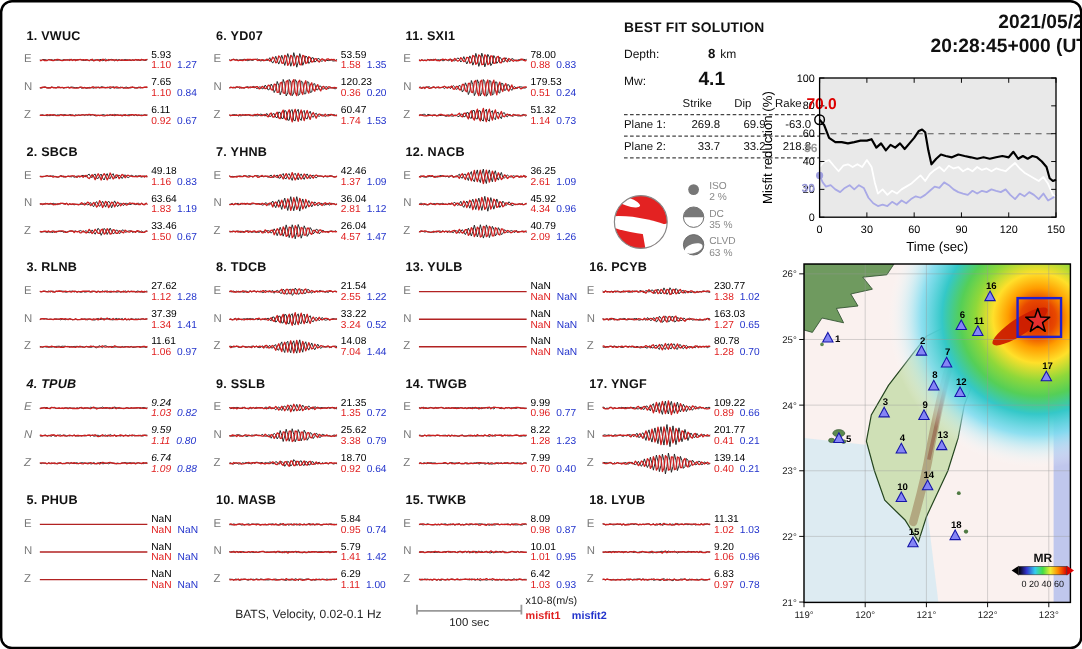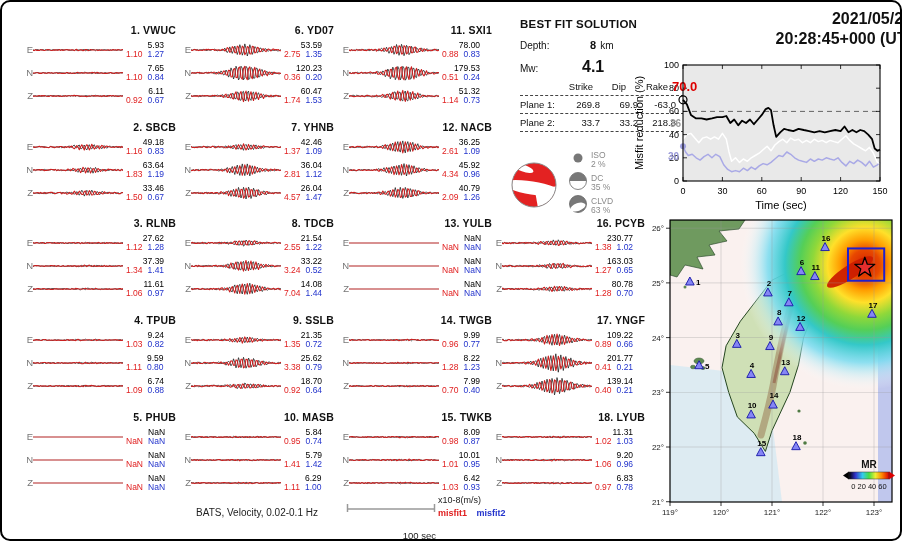--- a/index.html
+++ b/index.html
@@ -1,19 +1,19 @@
 <!DOCTYPE html>
 <html><head>
 <meta charset="utf-8">
 <style>
   html,body{margin:0;padding:0;background:#fff;}
   body{font-family:"Liberation Sans","DejaVu Sans",sans-serif;color:#111;}
   #frame{position:relative;width:898px;height:537px;border:2px solid #000;border-radius:10px;background:#fff;overflow:hidden;}
   
-  .station-panel{position:absolute;width:156px;text-align:right;}
+  .station-panel{position:absolute;width:156px;}
   .st-title{font-size:10.5px;font-weight:bold;color:#111;margin:0 0 2px 2px;white-space:nowrap;letter-spacing:0.2px;}
   .comp-row{display:flex;align-items:center;height:23px;}
   .comp-label{width:13px;font-size:9.5px;color:#777;}
   .comp-nums{margin-left:3px;line-height:9px;white-space:nowrap;}
   .amp{font-size:8.5px;color:#000;}
   .mis{font-size:8.5px;}
   .m1{color:#e02020;}
   .m2{color:#2233cc;margin-left:5px;}
   
   #solution{position:absolute;left:486px;top:16px;width:164px;margin-left:32px;}
@@ -27,21 +27,21 @@
   .tr{display:flex;align-items:baseline;padding:2px 0;}
   .tl{width:42px;}
   .tc{width:38px;text-align:right;}
   .tch{width:38px;text-align:center;}
   .dash{border-top:1px dashed #444;height:0;margin:1px 0;}
   
   #titlebox{position:absolute;left:682px;top:7px;width:228px;text-align:right;}
   .title-line{font-size:16px;font-weight:bold;line-height:20px;}
   #caption{position:absolute;left:148px;top:505px;width:214px;text-align:center;font-size:10px;color:#222;}
   #scalebar{position:absolute;left:344px;top:499px;}
-  #scalelabel{position:absolute;left:344px;top:528px;width:90px;text-align:right;font-size:9.5px;color:#222;}
+  #scalelabel{position:absolute;left:344px;top:512px;width:90px;text-align:center;font-size:9.5px;color:#222;}
   #unitslabel{position:absolute;left:436px;top:493px;font-size:9px;color:#222;}
   #misfitlegend{position:absolute;left:436px;top:506px;font-size:9px;font-weight:bold;}
   #misfitlegend .m2{margin-left:7px;}
   svg{display:block;}
 </style>
 </head>
 <body>
 
 <div id="frame">
 
@@ -147,21 +147,21 @@
           <svg width="90" height="22">
             <polyline points="0.0,10.6 1.3,11.0 2.5,11.5 3.8,10.8 5.0,11.1 6.3,11.3 7.5,10.9 8.8,11.1 10.0,11.4 11.3,10.9 12.5,11.3 13.8,10.7 15.0,10.6 16.3,10.5 17.5,10.9 18.8,10.5 20.0,10.6 21.3,10.5 22.5,10.8 23.8,10.6 25.0,11.4 26.3,10.8 27.5,10.9 28.8,10.7 30.0,10.7 31.3,10.6 32.5,10.9 33.8,11.3 35.0,10.7 36.3,11.1 37.5,11.4 38.8,10.5 40.0,11.1 41.3,11.2 42.5,11.5 43.8,11.2 45.0,10.3 46.3,11.6 47.5,11.8 48.8,10.8 50.0,10.1 51.3,11.1 52.5,11.7 53.8,10.4 55.0,10.1 56.3,10.7 57.5,11.2 58.8,10.8 60.0,10.7 61.3,11.0 62.5,11.3 63.8,11.1 65.0,11.2 66.3,11.1 67.5,11.6 68.8,10.7 70.0,11.2 71.3,10.8 72.5,10.8 73.8,11.2 75.0,11.2 76.3,10.6 77.5,11.5 78.8,11.4 80.0,11.3 81.3,10.8 82.5,10.8 83.8,10.9 85.0,11.1 86.3,11.2 87.5,11.3 88.8,11.5 90.0,11.2" fill="none" stroke="#222" stroke-width="0.8" stroke-linejoin="round"></polyline>
             <polyline points="0.0,11.4 1.3,11.1 2.5,11.1 3.8,10.8 5.0,10.6 6.3,10.6 7.5,11.4 8.8,11.0 10.0,10.5 11.3,10.8 12.5,10.9 13.8,11.4 15.0,11.2 16.3,11.1 17.5,11.4 18.8,11.4 20.0,11.5 21.3,10.9 22.5,10.8 23.8,11.1 25.0,10.8 26.3,11.2 27.5,11.0 28.8,11.2 30.0,11.4 31.3,10.8 32.5,11.2 33.8,10.5 35.0,11.2 36.3,11.2 37.5,11.3 38.8,10.9 40.0,10.9 41.3,11.2 42.5,10.4 43.8,10.6 45.0,10.9 46.3,11.0 47.5,11.0 48.8,11.2 50.0,11.0 51.3,10.8 52.5,10.2 53.8,11.0 55.0,11.3 56.3,11.1 57.5,11.0 58.8,10.8 60.0,11.5 61.3,11.3 62.5,10.2 63.8,10.7 65.0,11.1 66.3,11.3 67.5,11.1 68.8,11.3 70.0,11.3 71.3,11.3 72.5,11.1 73.8,10.9 75.0,11.2 76.3,11.0 77.5,11.1 78.8,11.1 80.0,11.0 81.3,11.0 82.5,10.8 83.8,11.4 85.0,11.0 86.3,10.6 87.5,10.6 88.8,11.3 90.0,10.6" fill="none" stroke="#cc2020" stroke-width="1.1" stroke-linejoin="round"></polyline>
           </svg>
           <span class="comp-nums">
             <div class="amp">11.61</div>
             <div class="mis"><span class="m1">1.06</span><span class="m2">0.97</span></div>
           </span>
         </div>
       </div>
-      <div class="station-panel" style="left: 18px; top: 312px;">
+      <div class="station-panel" style="left: 18px; top: 312px; font-style: italic;">
         <div class="st-title">4. TPUB</div>
         <div class="comp-row">
           <span class="comp-label">E</span>
           <svg width="90" height="22">
             <polyline points="0.0,11.4 1.3,11.1 2.5,11.1 3.8,10.8 5.0,10.6 6.3,10.6 7.5,11.4 8.8,11.0 10.0,10.5 11.3,10.8 12.5,10.9 13.8,11.4 15.0,11.2 16.3,11.1 17.5,11.4 18.8,11.4 20.0,11.5 21.3,10.9 22.5,10.8 23.8,11.1 25.0,10.8 26.3,11.2 27.5,11.0 28.8,11.2 30.0,11.4 31.3,10.8 32.5,11.2 33.8,10.5 35.0,11.2 36.3,11.2 37.5,11.3 38.8,10.9 40.0,10.9 41.3,11.2 42.5,10.4 43.8,10.6 45.0,11.0 46.3,11.0 47.5,10.9 48.8,11.2 50.0,11.0 51.3,10.8 52.5,10.2 53.8,11.0 55.0,11.3 56.3,11.1 57.5,10.9 58.8,10.8 60.0,11.5 61.3,11.3 62.5,10.2 63.8,10.7 65.0,11.1 66.3,11.3 67.5,11.1 68.8,11.3 70.0,11.3 71.3,11.3 72.5,11.0 73.8,10.9 75.0,11.2 76.3,11.0 77.5,11.1 78.8,11.1 80.0,11.0 81.3,11.0 82.5,10.8 83.8,11.4 85.0,11.0 86.3,10.6 87.5,10.6 88.8,11.3 90.0,10.6" fill="none" stroke="#222" stroke-width="0.8" stroke-linejoin="round"></polyline>
             <polyline points="0.0,11.4 1.3,11.2 2.5,10.9 3.8,10.6 5.0,11.3 6.3,11.0 7.5,11.3 8.8,11.5 10.0,10.6 11.3,10.7 12.5,10.6 13.8,11.2 15.0,11.3 16.3,11.0 17.5,11.3 18.8,11.0 20.0,11.2 21.3,11.0 22.5,11.1 23.8,11.5 25.0,11.0 26.3,11.1 27.5,11.5 28.8,11.2 30.0,11.4 31.3,11.3 32.5,11.4 33.8,10.9 35.0,10.5 36.3,11.5 37.5,10.8 38.8,11.1 40.0,10.9 41.3,11.3 42.5,11.6 43.8,10.9 45.0,10.3 46.3,10.8 47.5,11.8 48.8,11.3 50.0,11.1 51.3,11.1 52.5,11.3 53.8,11.0 55.0,10.8 56.3,10.7 57.5,11.2 58.8,11.4 60.0,11.0 61.3,10.5 62.5,11.0 63.8,11.6 65.0,10.9 66.3,10.6 67.5,11.2 68.8,11.3 70.0,11.4 71.3,11.3 72.5,10.7 73.8,11.2 75.0,11.3 76.3,10.8 77.5,11.1 78.8,11.0 80.0,11.0 81.3,10.8 82.5,10.9 83.8,10.7 85.0,11.1 86.3,11.4 87.5,11.1 88.8,11.4 90.0,11.2" fill="none" stroke="#cc2020" stroke-width="1.1" stroke-linejoin="round"></polyline>
           </svg>
           <span class="comp-nums">
             <div class="amp">9.24</div>
             <div class="mis"><span class="m1">1.03</span><span class="m2">0.82</span></div>
@@ -226,21 +226,21 @@
       <div class="station-panel" style="left: 176px; top: 22px;">
         <div class="st-title">6. YD07</div>
         <div class="comp-row">
           <span class="comp-label">E</span>
           <svg width="90" height="22">
             <polyline points="0.0,10.5 1.3,11.3 2.5,10.7 3.8,10.4 5.0,11.0 6.3,10.5 7.5,11.3 8.8,10.9 10.0,10.8 11.3,10.7 12.5,10.4 13.8,10.6 15.0,11.5 16.3,11.4 17.5,10.8 18.8,11.3 20.0,11.2 21.3,10.5 22.5,10.5 23.8,10.2 25.0,11.3 26.3,11.8 27.5,11.4 28.8,10.8 30.0,11.4 31.3,11.3 32.5,11.2 33.8,9.1 35.0,11.7 36.3,13.6 37.5,11.5 38.8,7.9 40.0,11.4 41.3,14.4 42.5,11.2 43.8,7.1 45.0,10.8 46.3,15.5 47.5,11.3 48.8,5.7 50.0,9.5 51.3,16.2 52.5,12.6 53.8,4.9 55.0,9.5 56.3,17.0 57.5,12.7 58.8,5.7 60.0,9.5 61.3,15.4 62.5,12.4 63.8,7.7 65.0,8.6 66.3,13.9 67.5,12.8 68.8,9.2 70.0,9.1 71.3,12.7 72.5,12.0 73.8,9.8 75.0,9.9 76.3,11.8 77.5,12.0 78.8,10.8 80.0,11.1 81.3,11.3 82.5,11.5 83.8,11.4 85.0,10.9 86.3,11.8 87.5,11.8 88.8,11.5 90.0,10.2" fill="none" stroke="#222" stroke-width="0.8" stroke-linejoin="round"></polyline>
             <polyline points="0.0,11.3 1.3,11.5 2.5,10.8 3.8,10.5 5.0,11.1 6.3,11.1 7.5,11.6 8.8,11.1 10.0,11.3 11.3,11.5 12.5,10.7 13.8,11.3 15.0,10.4 16.3,10.6 17.5,10.4 18.8,10.7 20.0,10.6 21.3,10.5 22.5,10.5 23.8,11.5 25.0,10.8 26.3,11.1 27.5,10.7 28.8,11.6 30.0,11.3 31.3,10.3 32.5,10.6 33.8,11.9 35.0,11.4 36.3,8.6 37.5,9.7 38.8,13.4 40.0,12.4 41.3,7.6 42.5,8.8 43.8,13.6 45.0,13.7 46.3,7.1 47.5,8.1 48.8,15.4 50.0,13.5 51.3,7.1 52.5,8.4 53.8,15.7 55.0,13.8 56.3,7.5 57.5,8.2 58.8,14.8 60.0,15.0 61.3,7.2 62.5,7.7 63.8,13.9 65.0,13.3 66.3,8.3 67.5,9.0 68.8,12.7 70.0,12.4 71.3,10.1 72.5,9.9 73.8,11.7 75.0,12.7 76.3,10.8 77.5,10.0 78.8,10.9 80.0,12.0 81.3,10.3 82.5,10.0 83.8,11.0 85.0,10.5 86.3,10.8 87.5,10.6 88.8,11.6 90.0,11.7" fill="none" stroke="#cc2020" stroke-width="1.1" stroke-linejoin="round"></polyline>
           </svg>
           <span class="comp-nums">
             <div class="amp">53.59</div>
-            <div class="mis"><span class="m1">2.75</span><span class="m2">1.35</span></div>
+            <div class="mis"><span class="m1">1.58</span><span class="m2">1.35</span></div>
           </span>
         </div>
         <div class="comp-row">
           <span class="comp-label">N</span>
           <svg width="90" height="22">
             <polyline points="0.0,11.1 1.3,11.0 2.5,10.9 3.8,10.7 5.0,11.5 6.3,10.4 7.5,10.7 8.8,11.6 10.0,10.7 11.3,11.2 12.5,11.4 13.8,10.9 15.0,10.2 16.3,10.6 17.5,11.2 18.8,10.8 20.0,10.0 21.3,10.4 22.5,11.6 23.8,11.6 25.0,10.5 26.3,10.5 27.5,12.1 28.8,11.5 30.0,8.9 31.3,10.7 32.5,13.0 33.8,12.2 35.0,8.0 36.3,10.3 37.5,15.1 38.8,12.4 40.0,5.9 41.3,9.2 42.5,17.0 43.8,13.3 45.0,4.2 46.3,7.8 47.5,18.0 48.8,15.4 50.0,4.2 51.3,6.3 52.5,17.8 53.8,15.6 55.0,4.3 56.3,6.3 57.5,17.5 58.8,16.6 60.0,5.5 61.3,6.6 62.5,16.2 63.8,16.1 65.0,6.1 66.3,6.6 67.5,15.0 68.8,14.7 70.0,8.2 71.3,7.7 72.5,12.6 73.8,12.9 75.0,9.8 76.3,9.7 77.5,12.2 78.8,12.2 80.0,10.5 81.3,10.2 82.5,12.0 83.8,11.3 85.0,11.1 86.3,11.0 87.5,11.8 88.8,12.0 90.0,10.8" fill="none" stroke="#222" stroke-width="0.8" stroke-linejoin="round"></polyline>
             <polyline points="0.0,11.6 1.3,10.6 2.5,11.1 3.8,11.1 5.0,10.8 6.3,10.5 7.5,10.6 8.8,10.4 10.0,11.4 11.3,11.0 12.5,11.2 13.8,10.7 15.0,10.8 16.3,11.3 17.5,10.4 18.8,10.7 20.0,10.7 21.3,10.9 22.5,10.2 23.8,10.3 25.0,12.0 26.3,11.5 27.5,10.0 28.8,10.8 30.0,11.9 31.3,11.4 32.5,9.0 33.8,9.4 35.0,12.7 36.3,13.1 37.5,8.2 38.8,8.6 40.0,15.0 41.3,14.8 42.5,7.3 43.8,6.5 45.0,15.4 46.3,15.7 47.5,6.0 48.8,5.0 50.0,15.5 51.3,17.3 52.5,6.5 53.8,4.4 55.0,15.1 56.3,17.7 57.5,6.5 58.8,4.9 60.0,14.2 61.3,16.7 62.5,8.4 63.8,5.3 65.0,13.2 66.3,15.6 67.5,8.9 68.8,7.0 70.0,12.4 71.3,14.0 72.5,10.3 73.8,8.5 75.0,11.9 76.3,13.7 77.5,10.6 78.8,10.0 80.0,11.9 81.3,12.4 82.5,10.4 83.8,10.4 85.0,11.3 86.3,11.4 87.5,10.9 88.8,11.1 90.0,11.5" fill="none" stroke="#cc2020" stroke-width="1.1" stroke-linejoin="round"></polyline>
           </svg>
           <span class="comp-nums">
             <div class="amp">120.23</div>

